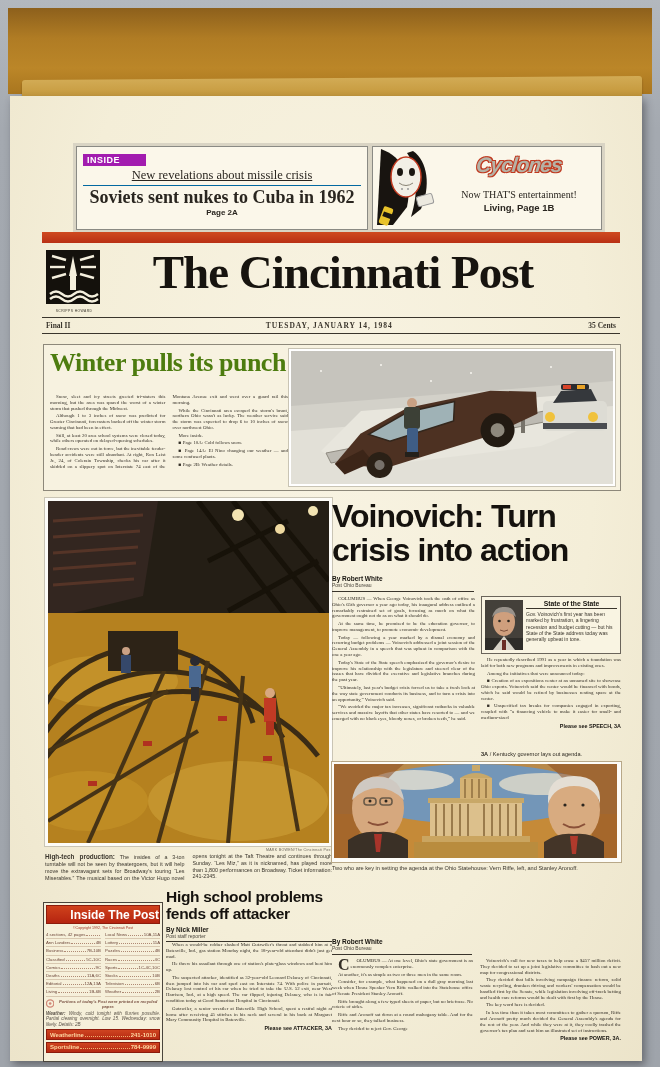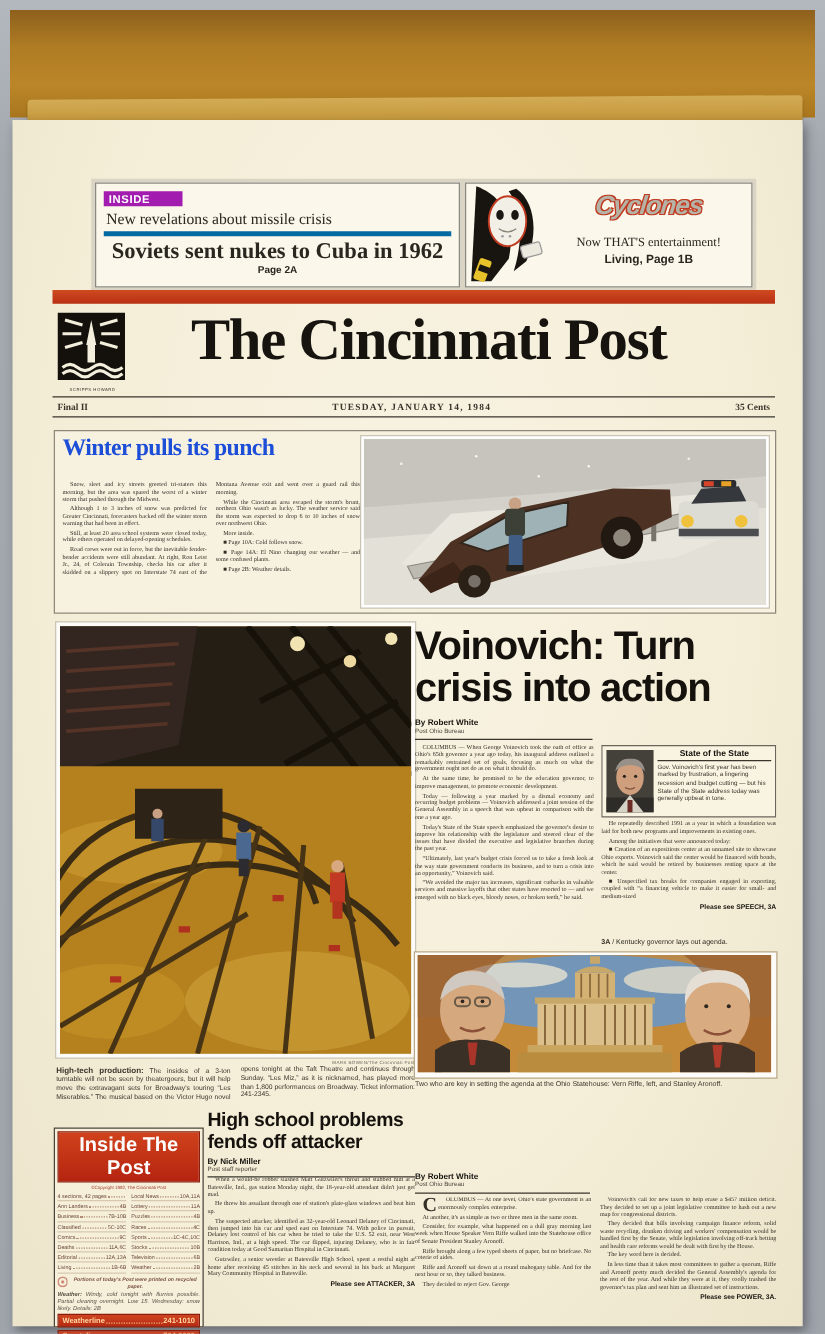--- a/index.html
+++ b/index.html
@@ -15,21 +15,21 @@
   #paper { position:absolute; left:10px; top:96px; width:632px; height:965px;
     background:radial-gradient(ellipse at 50% 35%, #f8f3e2 0%, #f4eed8 60%, #ece4ca 100%);
     box-shadow:3px 4px 8px rgba(30,30,35,.45); }
   .abs { position:absolute; }
 
   
   .promo { border:1px solid #8a8a84; background:#fbf7ea; box-shadow:0 0 0 3px #d9d4c4; }
   #insidePromo { left:66px; top:50px; width:292px; height:84px; padding:2px 6px; }
   #insideTag { display:inline-block; background:#a21caf; color:#fff; font-family:"Liberation Sans",sans-serif;
     font-weight:bold; font-size:9px; padding:1px 26px 1px 4px; letter-spacing:.5px; }
-  #insideKicker { font-size:12.5px; text-align:left; border-bottom:4px solid #0369a1; padding:1px 2px 2px; }
+  #insideKicker { font-size:12.5px; text-align:center; border-bottom:1px solid #0369a1; padding:1px 2px 2px;text-decoration:underline; }
   #insideHead { font-size:18px; font-weight:bold; text-align:center; line-height:1.05; margin-top:2px; }
   #insidePage { font-family:"Liberation Sans",sans-serif; font-weight:bold; font-size:8px; text-align:center; margin-top:1px; }
   #adPromo { left:362px; top:50px; width:230px; height:84px; display:flex; align-items:stretch; }
   #adLeft { width:64px; height:100%; position:relative; flex:none; }
   #adRight { flex:1; text-align:center; padding-top:6px; position:relative; }
   #cycLogo { font-family:"Liberation Sans",sans-serif; font-weight:bold; font-style:italic; font-size:21px;
     letter-spacing:-1px; color:#b6b2a6; text-shadow:-1px -1px 0 #c03a20, 1px -1px 0 #c03a20, -1px 1px 0 #c03a20, 1px 1px 0 #c03a20; transform:skewX(-6deg); }
   #cycTag { font-size:10px; margin-top:12px; }
   #cycPage { font-family:"Liberation Sans",sans-serif; font-weight:bold; font-size:9.5px; margin-top:2px; }
 
@@ -40,21 +40,21 @@
   #mastLogoCap { font-family:"Liberation Sans",sans-serif; font-size:3.4px; letter-spacing:.4px; color:#3a352c; text-align:center; margin-top:1px; }
   #mastTitle { left:80px; top:153px; width:506px; text-align:center; font-weight:bold; font-size:47px;
     letter-spacing:-1px; color:#17140f; line-height:1; }
   #dateline { left:32px; top:221px; width:578px; border-top:1.5px solid #3a352c; border-bottom:1.5px solid #3a352c;
     display:flex; justify-content:space-between; align-items:center; padding:3px 4px; font-weight:bold; font-size:7.5px; color:#3a352c; }
   #dateCenter { letter-spacing:1px; }
 
   
   #winterBox { left:33px; top:248px; width:578px; height:147px; border:1px solid #8d887a; background:#f7f2e0; }
   #winterText { position:absolute; left:6px; top:3px; width:238px; }
-  #winterHead { font-weight:bold; font-size:19px; letter-spacing:-.5px; color:#1d4ed8; margin-bottom:16px; }
+  #winterHead { font-weight:bold; font-size:26px; letter-spacing:-.5px; color:#4d7c0f; margin-bottom:16px; }
   .bodycols { column-count:2; column-gap:7px; }
   .bodytxt p, .bodycol p { font-size:4.9px; line-height:1.18; text-align:justify; text-indent:6px; margin-bottom:2px; color:#332e26; }
   #winterPhoto { position:absolute; right:5px; top:4px; width:326px; height:137px; background:#fff; padding:2px; box-shadow:0 0 0 1px #c9c4b4; }
 
   
   #stagePhoto { left:35px; top:402px; width:287px; height:348px; background:#fdfcf8; padding:3px; box-shadow:0 0 0 1px #c9c4b4; }
   #photoCredit { left:35px; top:752px; width:287px; text-align:right; font-family:"Liberation Sans",sans-serif; font-size:3.6px; color:#6a645a; letter-spacing:.3px; }
   #stageCaption { left:35px; top:757px; width:287px; font-family:"Liberation Sans",sans-serif; font-size:5.4px; line-height:1.25; column-count:2; column-gap:8px; text-align:justify; color:#3a352c; }
   #stageCaption b { font-size:6.4px; }
 
@@ -91,21 +91,21 @@
 
   
   #wrestHead { left:156px; top:793px; width:170px; font-family:"Liberation Sans",sans-serif; font-weight:bold;
     font-size:15.5px; line-height:1.08; letter-spacing:-.3px; color:#15120e; }
   #wrestByline { left:156px; top:830px; width:166px; border-bottom:1px solid #3a352c; padding-bottom:2px; }
   #wrestBody { left:156px; top:846px; width:166px; height:118px; }
 
   
   #indexBox { left:33px; top:806px; width:120px; height:160px; border:1.5px solid #4a453c; background:#f6f0da; padding:2px; }
   #ixTitle { background:linear-gradient(180deg,#d0421c,#b52410); color:#fff; font-family:"Liberation Sans",sans-serif;
-    font-weight:bold; font-size:16px; text-align:center; padding:1.5px 0; border:1px solid #8c1c0c; }
+    font-weight:bold; font-size:12px; text-align:right; padding:1.5px 0; border:1px solid #8c1c0c; }
   #ixCopy { font-family:"Liberation Sans",sans-serif; font-size:3.6px; text-align:center; color:#a03626; margin:1.5px 0; }
   #ixCols { display:flex; gap:4px; }
   .ixcol { flex:1; }
   .ix-row { display:flex; align-items:flex-end; font-family:"Liberation Sans",sans-serif; font-size:4.3px; color:#6b4438; padding:1.1px 0; border-bottom:.5px solid #d8c8b0; }
   .ix-l { white-space:nowrap; }
   .ix-dots { flex:1; border-bottom:1px dotted #b08a74; margin:0 1px 1px; }
   .ix-p { white-space:nowrap; }
   #ixRecycle { display:flex; align-items:center; gap:2px; justify-content:center; margin-top:2px; }
   #ixRecycle .txt { font-family:"Liberation Sans",sans-serif; font-weight:bold; font-style:italic; font-size:4.2px; color:#7a5244; text-align:center; line-height:1.2; }
   #ixWeather { font-family:"Liberation Sans",sans-serif; font-style:italic; font-size:4.6px; line-height:1.25; color:#5a5248; margin-top:2px; text-align:justify; }

